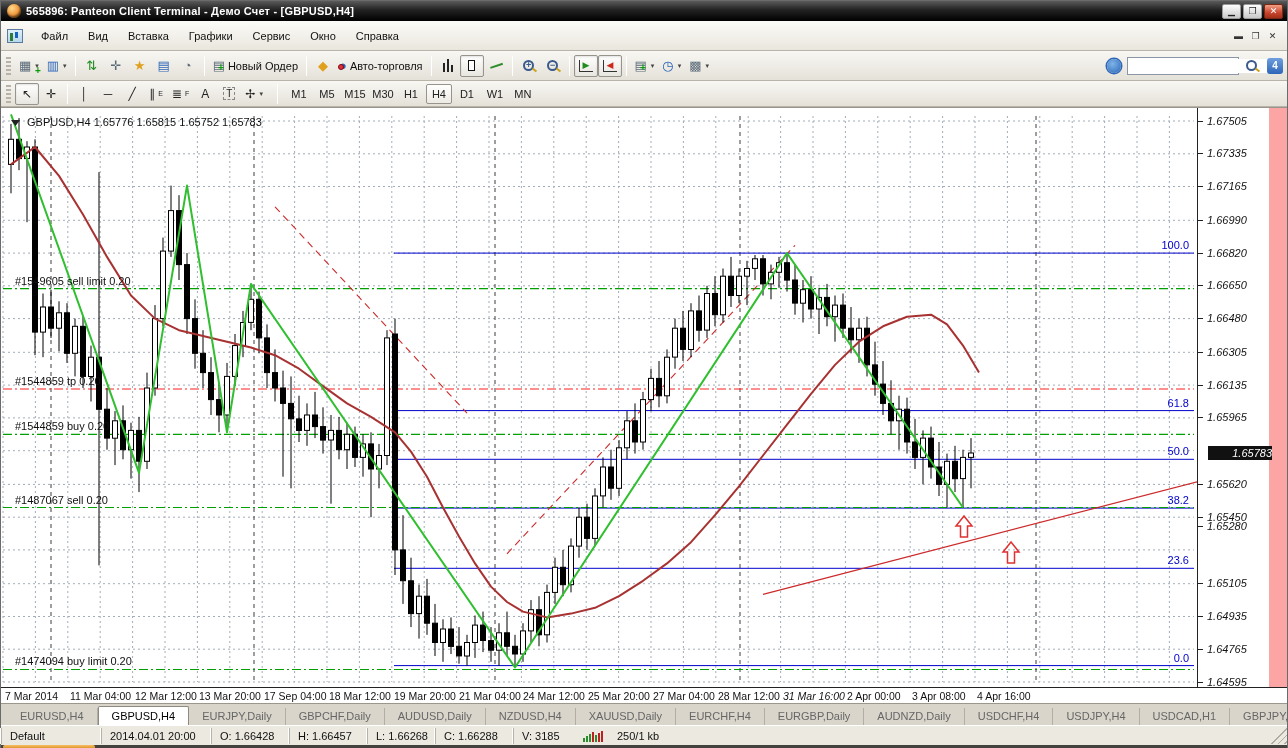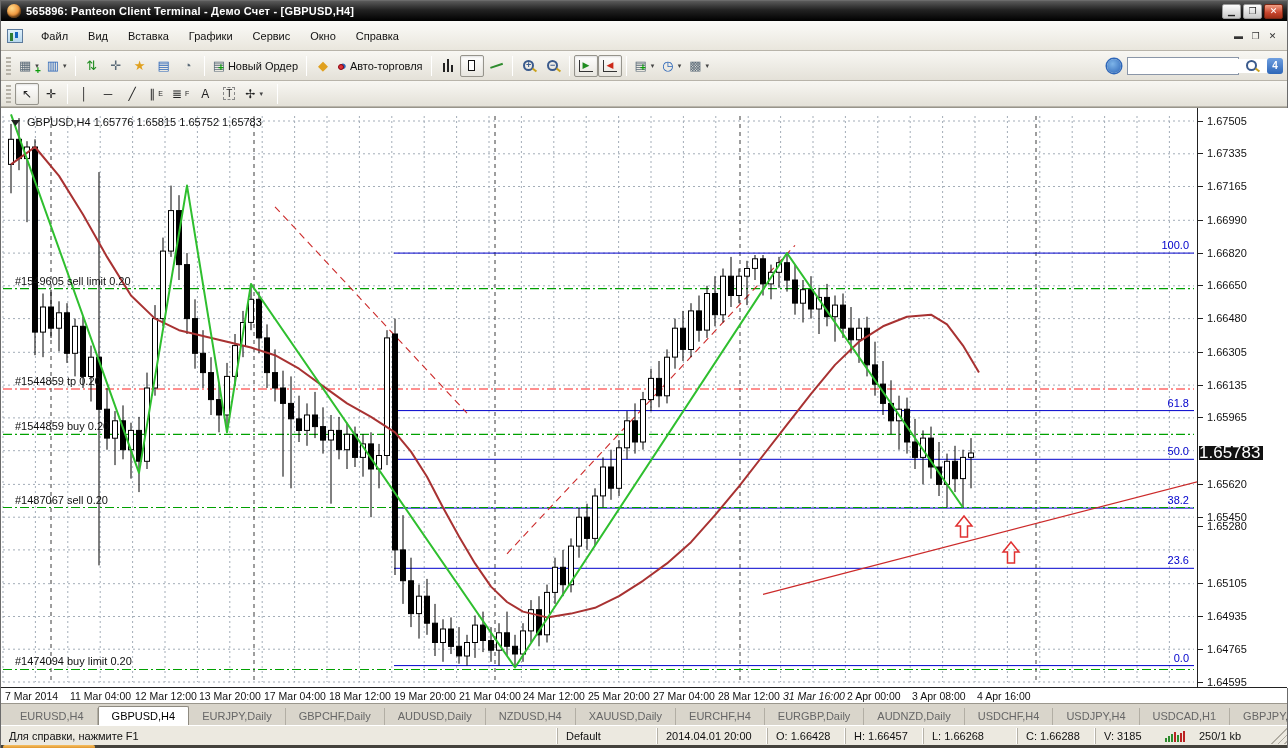--- a/index.html
+++ b/index.html
@@ -51,26 +51,26 @@
   .searchbox { width:112px; height:18px; background:#fff; border:1px solid #8a96a8; display:flex; align-items:center; }
   .searchbox input { flex:1; border:none; outline:none; height:14px; font-size:11px; padding:0 3px; font-family:"Liberation Sans",sans-serif; }
   .searchbox .dd { font-size:7px; color:#555; padding:0 2px; }
   .chat { min-width:16px; height:16px; background:linear-gradient(#6f9fe0,#2d66b8); border-radius:3px; color:#fff; font-size:10px; font-weight:bold; text-align:center; line-height:16px; margin-left:4px; padding:0 2px; }
   .tfbtn { min-width:26px; height:20px; border:1px solid transparent; background:transparent; font-size:11px; color:#222; border-radius:2px; }
   .tfbtn.pressed { border:1px solid #96948c; background:linear-gradient(#ffffff,#eceae3); }
   .tool-glyph { font-size:12px; color:#222; }
   .subscript { font-size:7px; vertical-align:sub; color:#222; }
 
   
-  .chartwrap { position:relative; height:580px; background:#fca5a5; flex:0 0 auto; border-top:1px solid #98948a; }
+  .chartwrap { position:relative; height:580px; background:#fca5a5; flex:0 0 auto; border-top:1px solid #98948a;text-align:right; }
   .plot { position:absolute; left:0; top:0; width:1196px; height:580px; }
-  .price-axis { position:absolute; left:1196px; top:0; width:92px; height:580px; background:#fff; border-left:1px solid #222; }
+  .price-axis { position:absolute; left:1196px; top:0; width:72px; height:580px; background:#fff; border-left:1px solid #222;font-style:italic; }
   .ptick { position:absolute; left:9px; color:#111; font-size:11px; font-family:"Liberation Sans",sans-serif; }
   .ptick::before { content:""; position:absolute; left:-9px; top:6px; width:5px; height:1px; background:#222; }
-  .pbadge { position:absolute; left:1px; width:64px; height:14px; background:#111; color:#fff; font-size:17px; line-height:14px; padding-left:0; }
+  .pbadge { position:absolute; left:10px; width:64px; height:14px; background:#111; color:#fff; font-size:11px; line-height:14px; padding-left:0; }
   .timeaxis { height:16px; background:#fff; border-top:1px solid #222; position:relative; flex:0 0 auto; }
   .ttick { position:absolute; top:2px; color:#111; font-size:10.5px; white-space:nowrap; }
 
   
   .tabbar { height:22px; background:#d9d5cb; border-top:1px solid #9b978d; display:flex; align-items:flex-end; padding:2px 4px 0 6px; flex:0 0 auto; }
   .tab { padding:2px 13px 3px; color:#666; border-right:1px solid #b2aea4; white-space:nowrap; font-size:11px; }
   .tab.active { background:#fff; color:#000; border:1px solid #8e8a80; border-bottom:none; border-radius:2px 2px 0 0; padding-top:3px; }
 
   
   .statusbar { height:20px; background:#ece9e0; display:flex; align-items:center; flex:0 0 auto; border-top:1px solid #fff; }
@@ -230,20 +230,31 @@
         <span class="tool-glyph">A</span>
       </button>
     <button class="tbtn">
         <span class="tool-glyph" style="border:1px dashed #888;padding:0 2px;font-size:10px">T</span>
       </button>
     <button class="tbtn">
         <span class="tool-glyph g-blue">✢</span>
         <span class="dd">▾</span>
       </button>
     <span class="sep" style="margin-left:10px"></span>
+    <span id="tf-group" style="display:flex;gap:2px;margin-left:4px">
+        <button class="tfbtn">M1</button>
+        <button class="tfbtn">M5</button>
+        <button class="tfbtn">M15</button>
+        <button class="tfbtn">M30</button>
+        <button class="tfbtn">H1</button>
+        <button class="tfbtn pressed">H4</button>
+        <button class="tfbtn">D1</button>
+        <button class="tfbtn">W1</button>
+        <button class="tfbtn">MN</button>
+      </span>
   </div>
 
   <div class="chartwrap">
     <svg id="plot" class="plot" width="1196" height="580">
         <rect x="0" y="0" width="1196" height="580" fill="#fff"></rect>
         <g stroke="#a3adb8" stroke-width="1" stroke-dasharray="2 3">
           <line x1="2" y1="13.0" x2="1193" y2="13.0"></line>
           <line x1="2" y1="45.8" x2="1193" y2="45.8"></line>
           <line x1="2" y1="78.5" x2="1193" y2="78.5"></line>
           <line x1="2" y1="112.3" x2="1193" y2="112.3"></line>
@@ -605,21 +616,21 @@
         <div class="ptick" style="top: 535px;">1.64765</div>
         <div class="ptick" style="top: 568px;">1.64595</div>
         <div class="pbadge" style="top: 338px;">1.65783</div>
       </div>
   </div>
   <div class="timeaxis" id="time-axis">
       <div class="ttick" style="left: 4px; text-align: center;">7 Mar 2014</div>
       <div class="ttick" style="left: 69px;">11 Mar 04:00</div>
       <div class="ttick" style="left: 134px;">12 Mar 12:00</div>
       <div class="ttick" style="left: 198px;">13 Mar 20:00</div>
-      <div class="ttick" style="left: 263px;">17 Mar 04:00</div>
+      <div class="ttick" style="left: 263px;">17 Sep 04:00</div>
       <div class="ttick" style="left: 328px;">18 Mar 12:00</div>
       <div class="ttick" style="left: 393px;">19 Mar 20:00</div>
       <div class="ttick" style="left: 458px;">21 Mar 04:00</div>
       <div class="ttick" style="left: 522px;">24 Mar 12:00</div>
       <div class="ttick" style="left: 587px;">25 Mar 20:00</div>
       <div class="ttick" style="left: 652px;">27 Mar 04:00</div>
       <div class="ttick" style="left: 717px;">28 Mar 12:00</div>
       <div class="ttick" style="left: 782px; font-style: italic;">31 Mar 16:00</div>
       <div class="ttick" style="left: 846px; text-align: right;">2 Apr 00:00</div>
       <div class="ttick" style="left: 911px;">3 Apr 08:00</div>
@@ -637,26 +648,25 @@
       <span class="tab">EURCHF,H4</span>
       <span class="tab">EURGBP,Daily</span>
       <span class="tab">AUDNZD,Daily</span>
       <span class="tab">USDCHF,H4</span>
       <span class="tab">USDJPY,H4</span>
       <span class="tab">USDCAD,H1</span>
       <span class="tab">GBPJPY,Daily</span>
     </div>
 
   <div class="statusbar">
-    <span class="scell first">Для справки, нажмите F1</span>
     <span class="scell" style="width:100px">Default</span>
     <span class="scell" style="width:110px">2014.04.01 20:00</span>
     <span class="scell" style="width:78px">O: 1.66428</span>
     <span class="scell" style="width:78px">H: 1.66457</span>
-    <span class="scell" style="width:94px">L: 1.66268</span>
+    <span class="scell" style="width:68px">L: 1.66268</span>
     <span class="scell" style="width:78px">C: 1.66288</span>
     <span class="scell" style="width:64px">V: 3185</span>
     <span class="signal">
       <i style="height:4px;background:#2e8b2e"></i>
         <i style="height:6px;background:#2e8b2e"></i>
         <i style="height:8px;background:#2e8b2e"></i>
         <i style="height:10px;background:#b22"></i>
         <i style="height:7px;background:#2e8b2e"></i>
         <i style="height:9px;background:#b22"></i>
         <i style="height:11px;background:#b22"></i>

